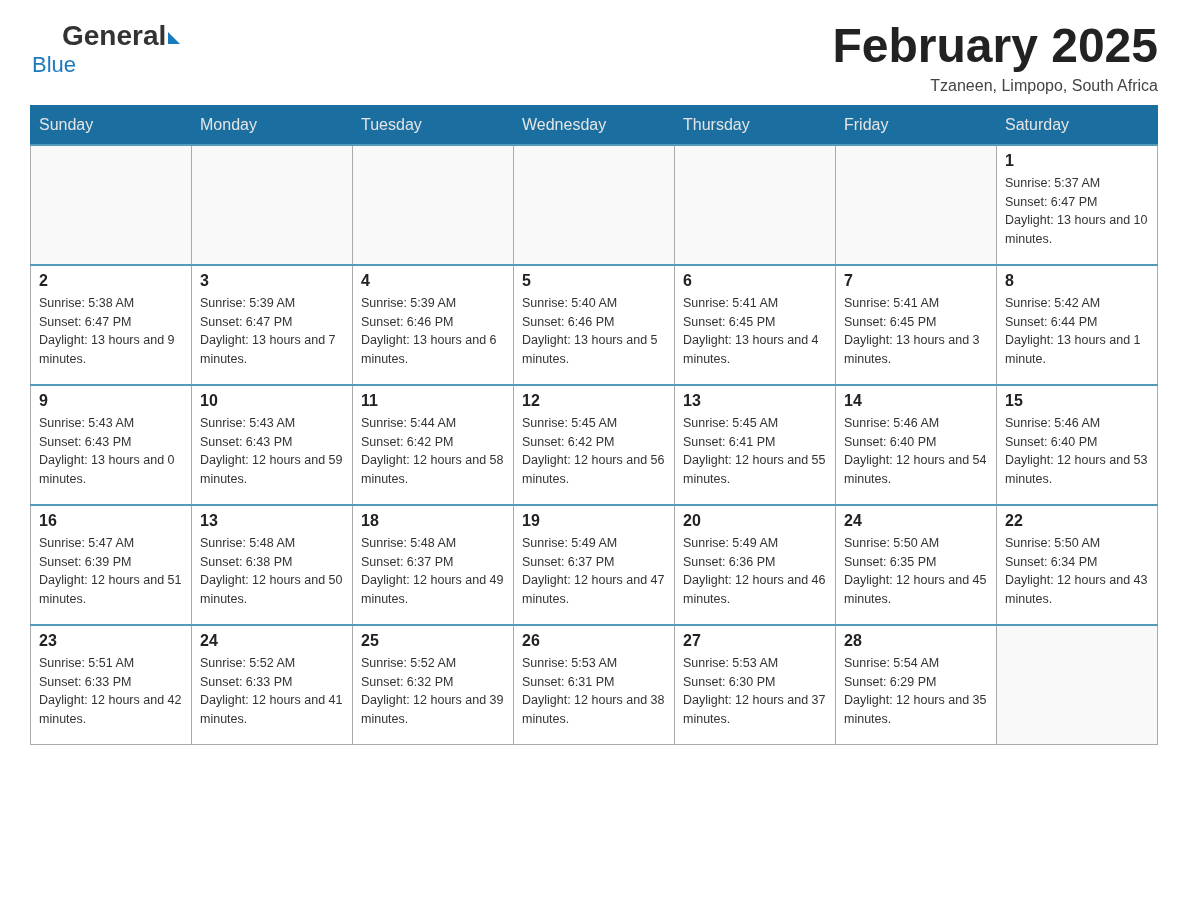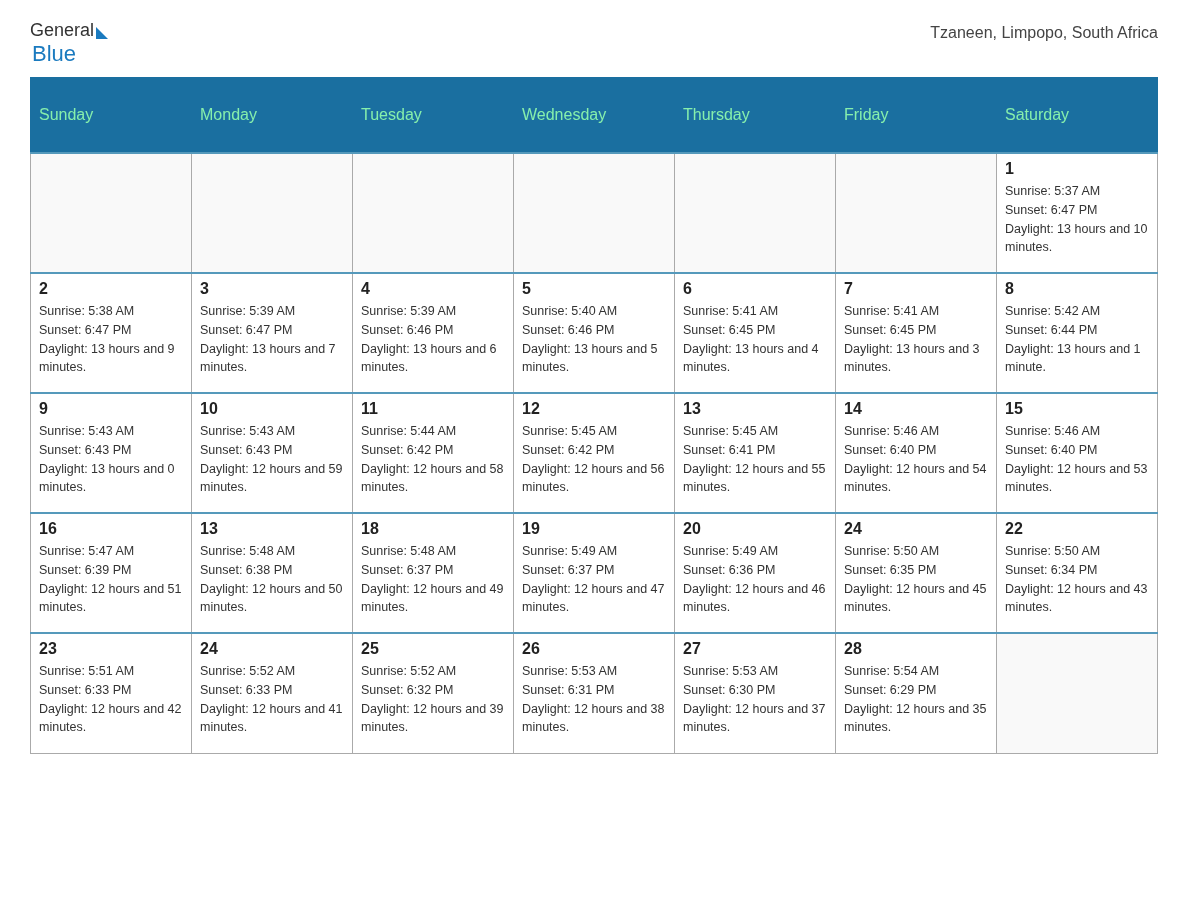--- a/index.html
+++ b/index.html
@@ -20,23 +20,24 @@
     .logo {
       display: flex;
       flex-direction: column;
       align-items: flex-start;
     }
     .logo-top {
       display: flex;
       align-items: center;
     }
     .logo-general {
-      font-size: 18px;
-      font-weight: normal;
+      font-size: 28px;
+      font-weight: bold;
       color: #333;
+      margin-left: 32px;
     }
     .logo-arrow {
       width: 0;
       height: 0;
       border-left: 12px solid #1a7abf;
       border-top: 12px solid transparent;
       border-bottom: 0px solid transparent;
       margin-left: 2px;
       margin-top: 4px;
     }
@@ -60,23 +61,23 @@
       color: #444;
       margin-top: 4px;
     }
     .calendar {
       width: 100%;
       border-collapse: collapse;
       margin-top: 10px;
     }
     .calendar th {
       background-color: #1a6fa0;
-      color: #86efac;
+      color: #e5e5e5;
       text-align: left;
-      padding: 28px 8px;
+      padding: 10px 8px;
       font-size: 16px;
       font-weight: normal;
       border: 1px solid #1a6fa0;
     }
     .calendar td {
       vertical-align: top;
       border: 1px solid #aaa;
       padding: 6px 8px;
       width: calc(100% / 7);
       min-height: 120px;
@@ -106,20 +107,21 @@
 
 <div class="header">
   <div class="logo">
     <div class="logo-top">
       <span class="logo-general">General</span>
       <div class="logo-arrow"></div>
     </div>
     <span class="logo-blue">Blue</span>
   </div>
   <div class="title-block">
+    <div class="main-title">February 2025</div>
     <div class="subtitle">Tzaneen, Limpopo, South Africa</div>
   </div>
 </div>
 
 <table class="calendar">
   <thead>
     <tr>
     <th>Sunday</th>
         <th>Monday</th>
         <th>Tuesday</th>

